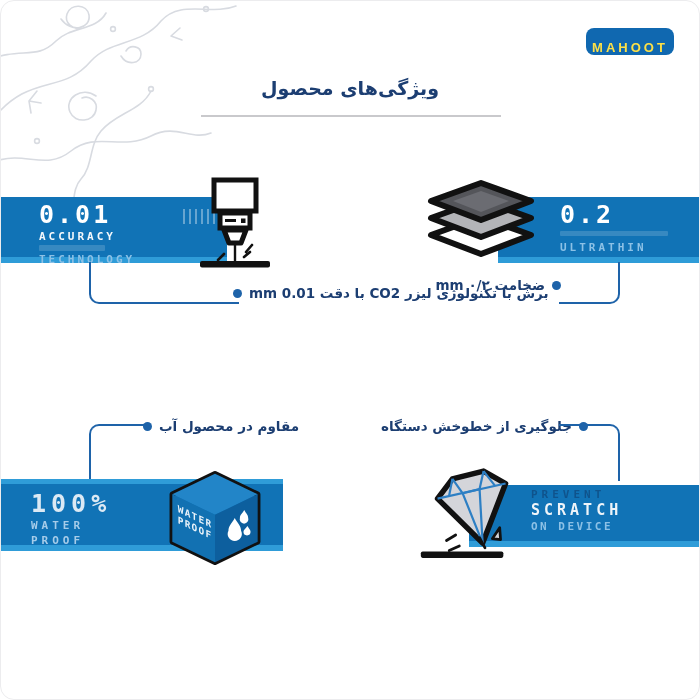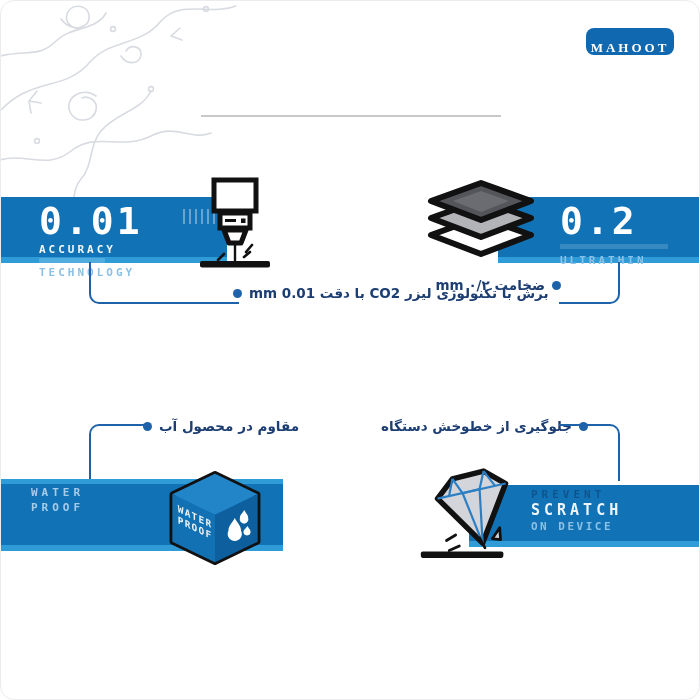--- a/index.html
+++ b/index.html
@@ -7,36 +7,36 @@
     position:relative;width:698px;height:698px;margin:0 auto;
     background:#fff;border:1px solid #ececee;border-radius:14px;
     overflow:hidden;font-family:"DejaVu Sans",sans-serif;
   }
   
   .logo{
     position:absolute;left:585px;top:27px;width:88px;height:27px;
     background:#1068b0;border-radius:8px;display:flex;align-items:center;justify-content:center;
   }
   .logo span{
-    color:#ffffff;font-family:Liberation Serif, serif;font-weight:bold;
+    color:#fde047;font-family:Liberation Sans, sans-serif;font-weight:bold;
     font-size:13px;letter-spacing:3px;margin-top:12px;
   }
   .page-title{
     position:absolute;left:0;top:76px;width:100%;text-align:center;
     color:#1c3e72;font-size:19px;font-weight:bold;direction:rtl;
   }
   .divider{position:absolute;left:200px;top:114px;width:300px;height:2px;background:#c9c9cc;}
   
   .banner{position:absolute;background:#1173b6;border-bottom:6px solid #2f9cd8;box-sizing:content-box;}
   .banner-tl{left:0;top:196px;width:188px;height:60px;padding-top:0;}
   .banner-tr{left:497px;top:196px;width:203px;height:60px;}
   .banner-bl{left:0;top:478px;width:252px;height:61px;border-top:5px solid #2f9cd8;}
   .banner-br{left:468px;top:484px;width:232px;height:56px;border-top-left-radius:6px;}
   .tech{font-family:"DejaVu Sans Mono",monospace;font-weight:bold;line-height:1;}
-  .big-num{font-size:38px;color:#fff;letter-spacing:3px;margin:5px 0 4px 0;}
+  .big-num{font-size:25px;color:#fff;letter-spacing:3px;margin:5px 0 4px 0;}
   .lbl-white{font-size:11px;color:#f2f7fb;letter-spacing:3px;margin:0 0 3px 0;}
   .lbl-light{font-size:11px;color:#8cc1e6;letter-spacing:3px;margin:3px 0 0 0;}
   .ghost-bar{height:6px;background:rgba(255,255,255,.16);border-radius:1px;}
   .ticks{
     position:absolute;width:36px;height:15px;opacity:.45;
     background:repeating-linear-gradient(90deg,rgba(255,255,255,.8) 0 2px,transparent 2px 6px);
   }
   .pad-tl{padding-left:38px;}
   .pad-tr{padding-left:62px;}
   .pad-bl{padding-left:30px;}
@@ -87,20 +87,21 @@
     <circle cx="205" cy="8" r="2.4"></circle>
     <circle cx="90" cy="230" r="2.4"></circle>
     <path d="M28,100 l8,-10 M28,100 l12,2 M28,100 l2,12"></path>
     <path d="M170,35 l9,-8 M170,35 l11,4"></path>
   </svg>
 
   <div class="logo">
     <span>MAHOOT</span>
   </div>
 
+  <div class="page-title">ویژگی‌های محصول</div>
   <div class="divider"></div>
 
   <div class="banner banner-tl pad-tl">
     <div class="ticks" style="right:8px;top:12px;"></div>
     <div class="tech big-num">0.01</div>
     <div class="tech lbl-white">ACCURACY</div>
     <div class="ghost-bar" style="width:66px;"></div>
     <div class="tech lbl-light">TECHNOLOGY</div>
   </div>
 
@@ -141,20 +142,21 @@
     <span class="dot"></span>
   </div>
 
   <div class="caption caption-bl">
     <span class="dot"></span>
     <span class="txt">مقاوم در محصول آب</span>
   </div>
   <div class="conn conn-bl"></div>
 
   <div class="banner banner-bl pad-bl">
+    <div class="tech big-num" style="color:#dce9f4;letter-spacing:5px;margin-top:7px;">100%</div>
     <div class="tech lbl-light" style="color:#a6cce9;letter-spacing:4px;">WATER</div>
     <div class="tech lbl-light" style="color:#a6cce9;letter-spacing:4px;margin-top:4px;">PROOF</div>
   </div>
 
   <svg class="icon icon-cube" width="108" height="98" viewBox="0 0 120 124">
     <path d="M60,6 L114,32 L114,92 L60,118 L6,92 L6,32 Z" fill="#1173b6" stroke="#111" stroke-width="7" stroke-linejoin="round"></path>
     <path d="M60,6 L114,32 L60,58 L6,32 Z" fill="#2285c8"></path>
     <path d="M114,32 L60,58 L60,118 L114,92 Z" fill="#0d5f9e"></path>
     <path d="M6,32 L60,58 L60,118 L6,92 Z" fill="#1271b2"></path>
     <g transform="skewY(25.7)" fill="#eaf3fa" font-family="DejaVu Sans Mono,monospace" font-weight="bold" font-size="12" letter-spacing="1.5">

